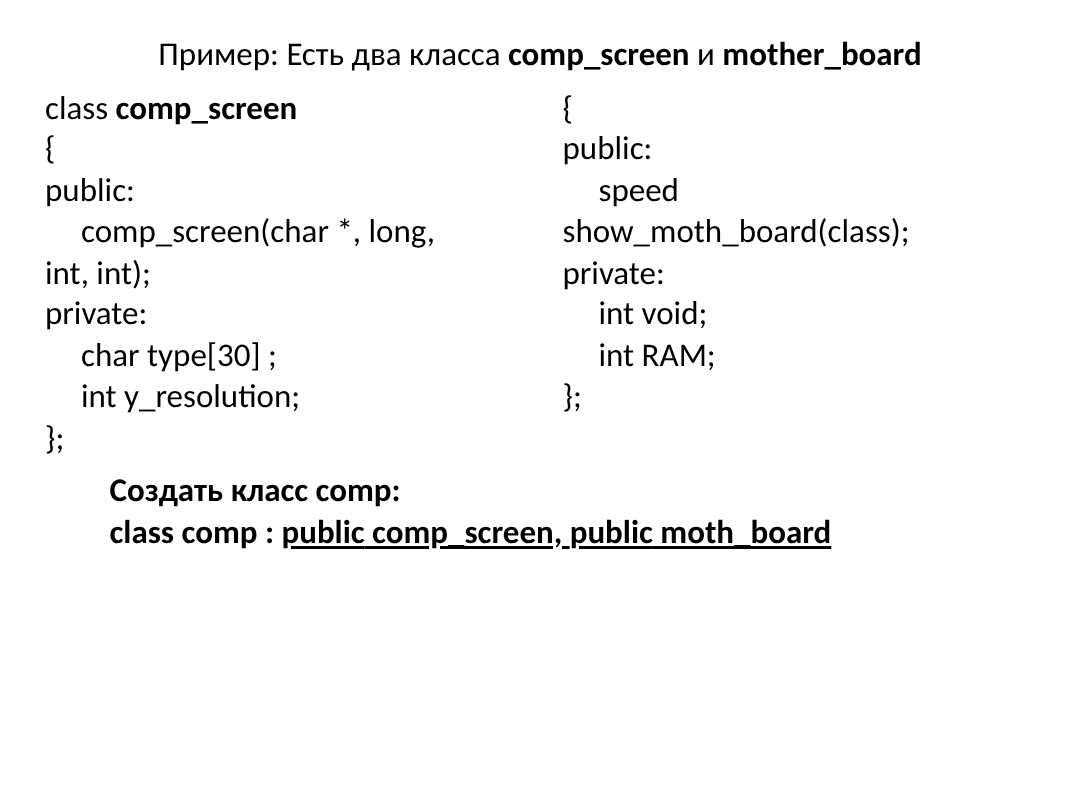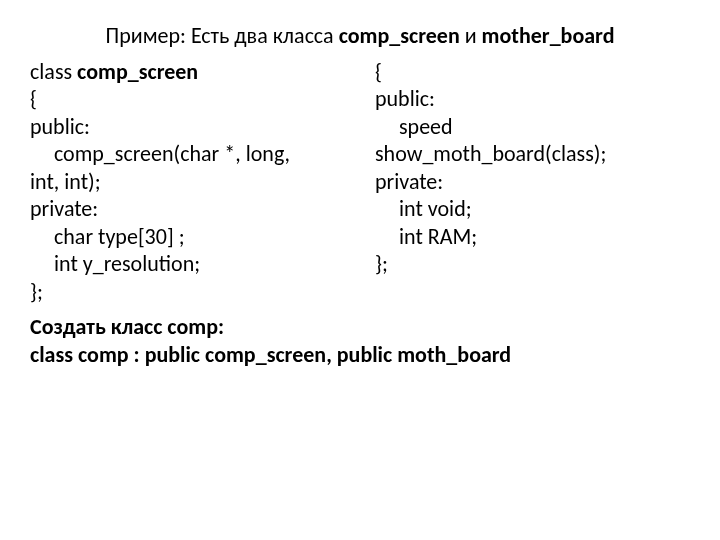--- a/index.html
+++ b/index.html
@@ -27,22 +27,23 @@
     display: flex;
     gap: 30px;
   }
   .col {
     flex: 1;
   }
   .bold { font-weight: 700; }
   .indent { padding-left: 24px; }
   .footer {
     margin-top: 8px;
+    margin-left: 43px;
   }
-  .underline { }
+  .underline { text-decoration: underline; }
 </style>
 </head>
 <body>
 
 <div class="page">
 
   <div class="title">
     <span>Пример: Есть два класса </span><span class="bold">comp_screen</span><span> и  </span><span class="bold">mother_board</span>
   </div>
 

